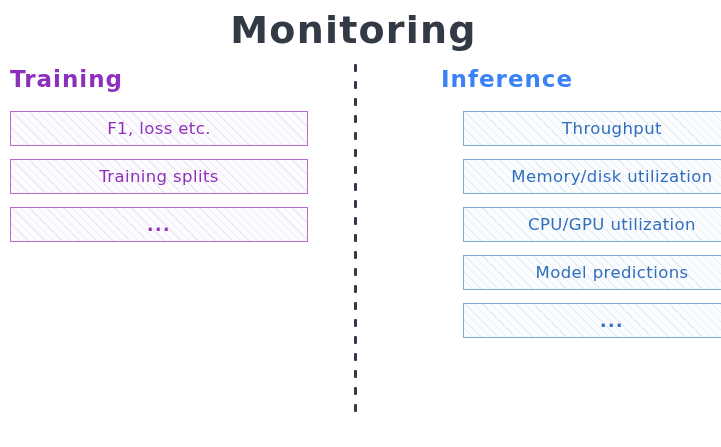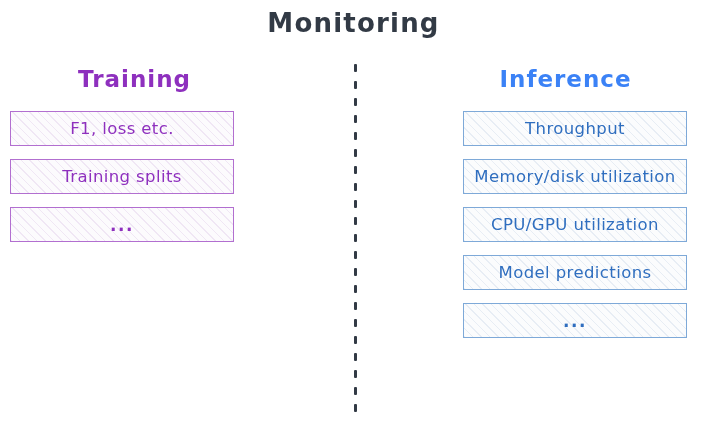--- a/index.html
+++ b/index.html
@@ -24,34 +24,33 @@
     height: 447px;
   }
 
   
   .diagram-title {
     position: absolute;
     left: 0;
     top: 8px;
     width: 707px;
     text-align: center;
-    font-size: 26px;
+    font-size: 38px;
     font-weight: 700;
     letter-spacing: 1.2px;
     color: #323A45;
     font-family: "DejaVu Sans", sans-serif;
     white-space: nowrap;
   }
 
   
   .column-header {
     position: absolute;
     top: 66px;
     width: 249px;
-    text-align: center;
     font-size: 23px;
     font-weight: 700;
     letter-spacing: 1px;
     white-space: nowrap;
     font-family: "DejaVu Sans", sans-serif;
   }
   .column-header.training-header {
     left: 10px;
     color: #8E30BE;
   }
@@ -83,21 +82,21 @@
     width: 249px;
     top: 111px;
   }
   .column.training-column { left: 10px; }
   .column.inference-column { left: 463px; }
 
   
   .metric-box {
     position: relative;
     box-sizing: border-box;
-    width: 224px;
+    width: 298px;
     height: 35px;
     margin-bottom: 13px;
     display: flex;
     align-items: center;
     justify-content: center;
     overflow: hidden;
   }
   .metric-box .box-label {
     position: relative;
     z-index: 2;

